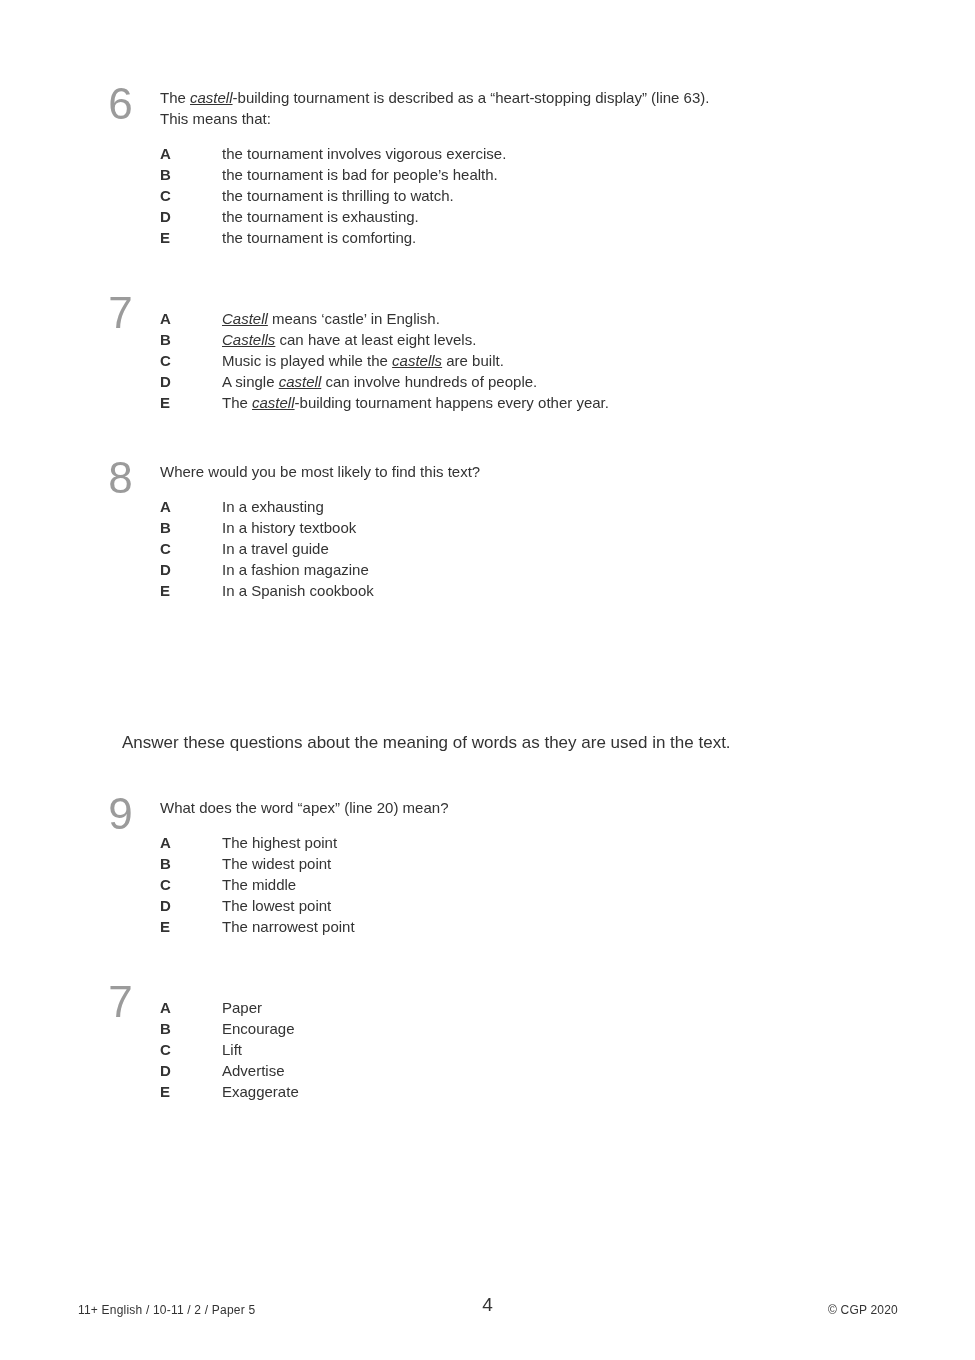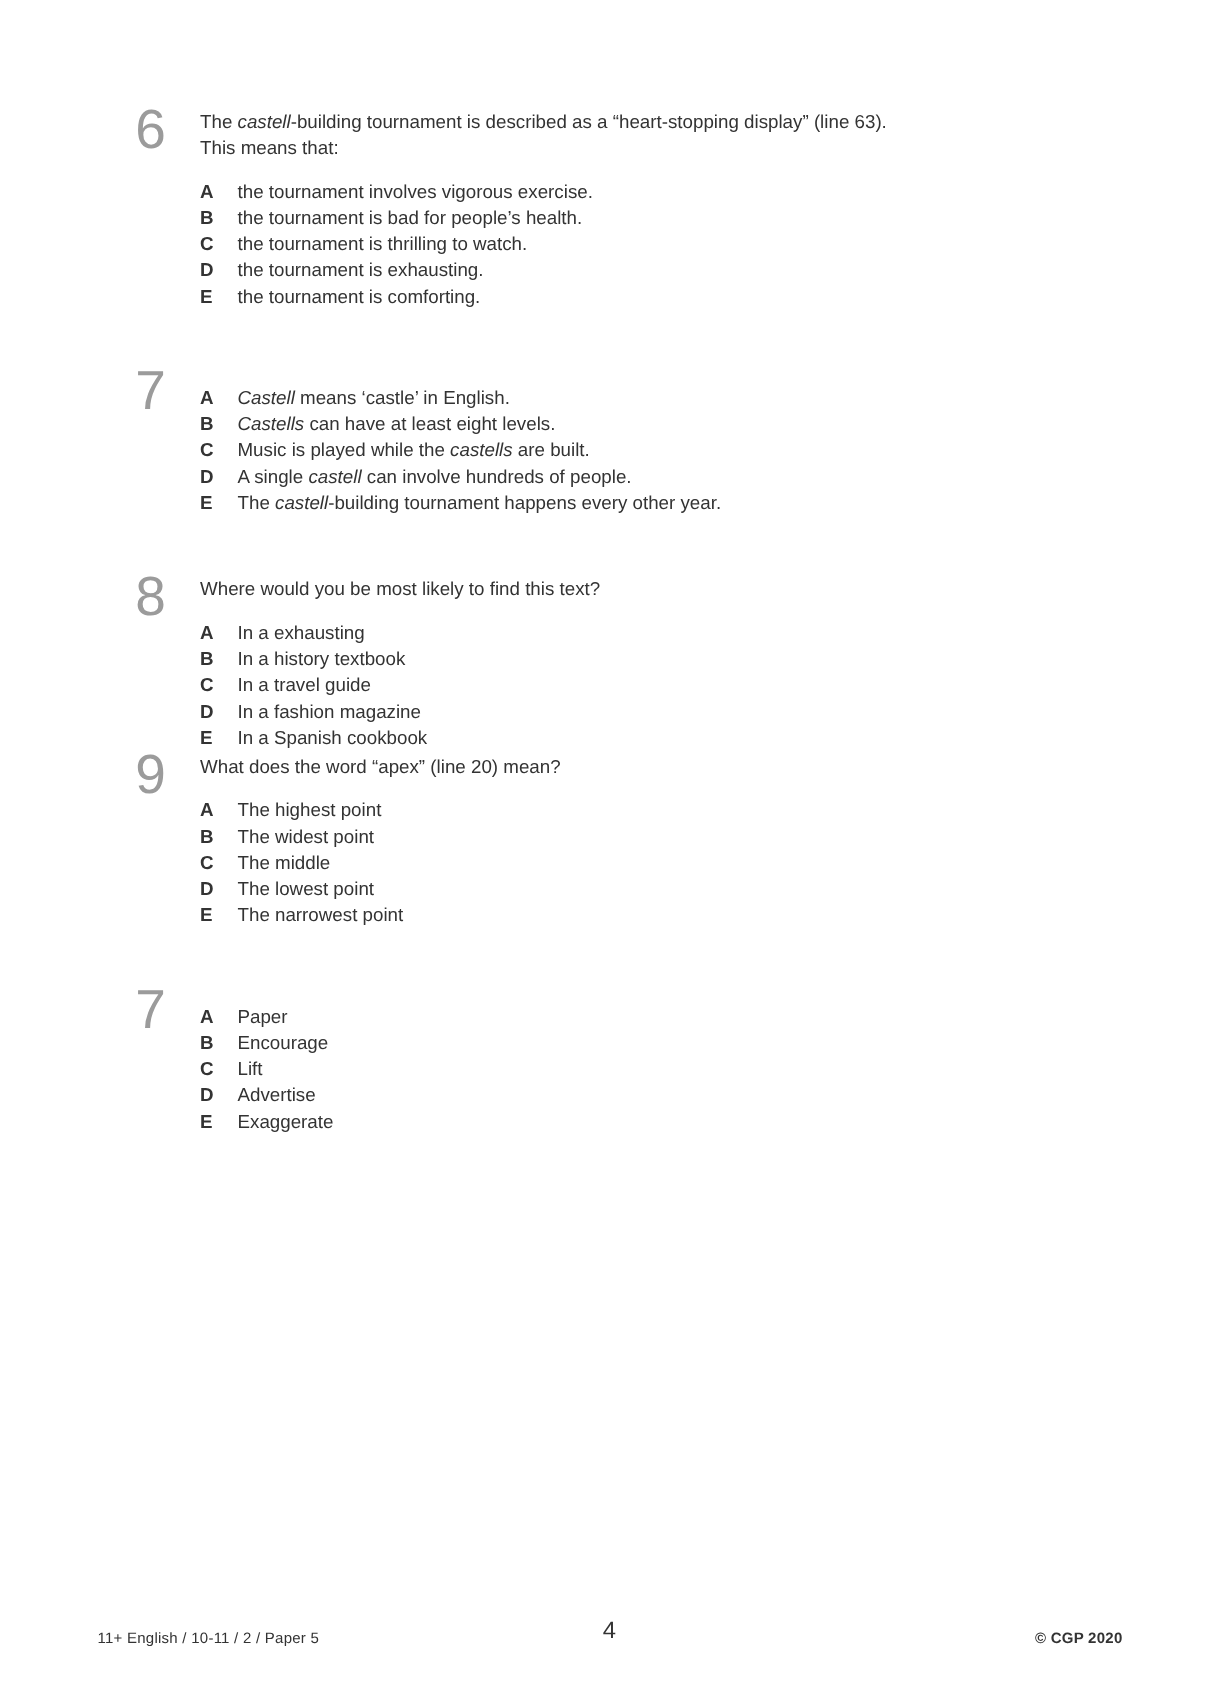--- a/index.html
+++ b/index.html
@@ -38,36 +38,36 @@
     font-weight: 400;
     color: var(--qnum-color);
     letter-spacing: -1px;
   }
   .qbody { flex: 1 1 auto; min-width: 0; }
   .qprompt {
     font-size: 15px;
     line-height: 21px;
     padding-top: 2px;
   }
-  .qprompt i, .option i { font-style: italic; }
+  .qprompt i, .option i { font-style: italic; text-decoration: underline; }
   .options {
     list-style: none;
     margin-top: 14px;
   }
   .option {
     display: flex;
     font-size: 15px;
     line-height: 21px;
   }
   .option .letter {
     flex: 0 0 30px;
     width: 30px;
     font-weight: bold;
   }
-  .option .otext { flex: 1 1 auto; }
+  .option .otext { flex: 1 1 auto; margin-left: 32px; }
   .section-note {
     margin: 131px 0 41px 18px;
     font-size: 17px;
     line-height: 22px;
   }
   .footer {
     position: absolute;
     top: 1294px;
     left: 0;
     width: 975px;
@@ -87,21 +87,20 @@
     top: 0;
     text-align: center;
     font-size: 19px;
   }
   .footer-right {
     position: absolute;
     right: 77px;
     top: 9px;
     font-size: 12px;
     letter-spacing: 0.2px;
-    font-weight: bold;
   }
 </style>
 </head>
 <body>
 
 <main class="page">
 
   <div class="question-group">
   <section class="question">
     <div class="qnum">6</div>
@@ -195,20 +194,21 @@
 
   <li class="option">
     <span class="letter">E</span>
     <span class="otext">In a Spanish cookbook</span>
   </li>
 </ul>
     </div>
   </section>
 </div>
 
+  <p class="section-note">Answer these questions about the meaning of words as they are used in the text.</p>
 
   <div class="question-group">
   <section class="question">
     <div class="qnum">9</div>
     <div class="qbody">
       <p class="qprompt">What does the word “apex” (line 20) mean?</p>
       <ul class="options">
   <li class="option">
     <span class="letter">A</span>
     <span class="otext">The highest point</span>

